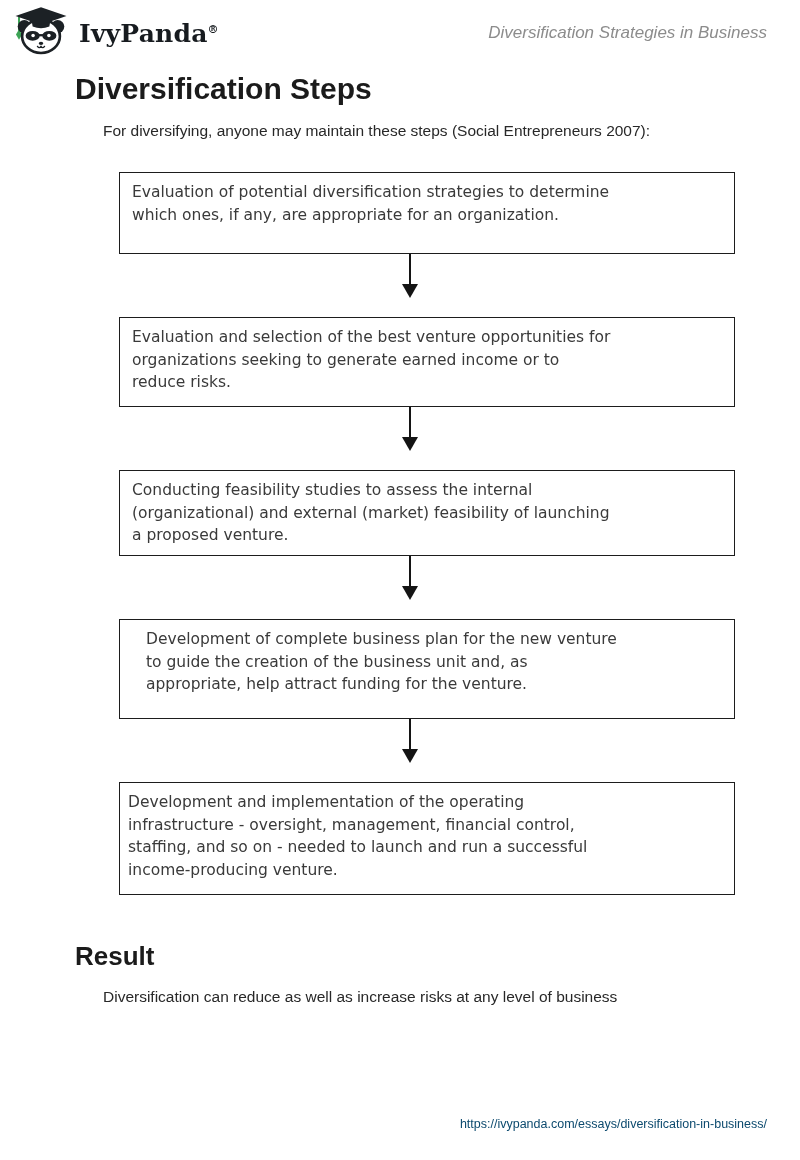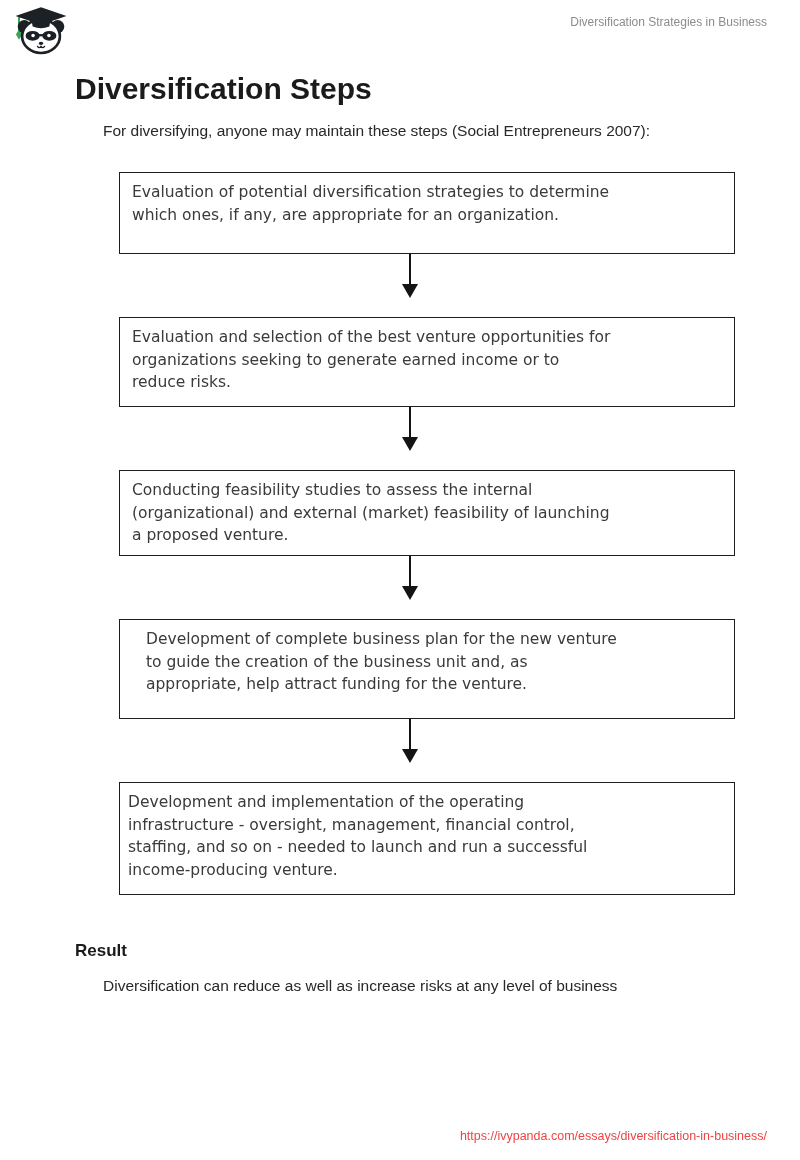--- a/index.html
+++ b/index.html
@@ -7,46 +7,46 @@
     position:relative; width:800px; height:1160px; background:#ffffff;
     font-family:"Liberation Sans", sans-serif; overflow:hidden;
   }
   
   .header { display:flex; justify-content:space-between; align-items:flex-start;
     padding:6px 33px 0 12px; height:56px; box-sizing:border-box; }
   .brand { display:flex; align-items:center; gap:9px; }
   .brand-name { font-family:"DejaVu Serif", serif; font-weight:bold;
     font-size:25px; color:#171b1f; letter-spacing:0.2px; }
   .brand-name sup { font-size:11px; }
-  .doc-title { margin-top:9px; font-size:12px; color:#8c8c8c; }
+  .doc-title { margin-top:17px; font-size:17px; color:#8c8c8c;font-style:italic; }
   
   .content { padding:0 33px 0 75px; }
   h1.h { font-size:30px; font-weight:bold; color:#1b1b1b; margin:16px 0 0; }
-  h2.h { font-size:17px; font-weight:bold; color:#1b1b1b; margin:46px 0 0; }
+  h2.h { font-size:26px; font-weight:bold; color:#1b1b1b; margin:46px 0 0; }
   p.body-text { margin:15px 0 0 28px; font-size:15.5px; color:#282828; line-height:20px; }
   
   .flowchart { margin:31px 0 0 44px; width:601px; }
   .step-box {
     box-sizing:border-box; width:616px; border:1.5px solid #1d1d1d;
     padding:8px 12px; background:#ffffff;
     font-family:"DejaVu Sans", sans-serif; font-size:15.5px; line-height:22.5px;
     color:#3a3a3a; white-space:pre;margin-top:16px;
   }
   .step-box.s1 { min-height:82px; }
   .step-box.s2 { min-height:90px; }
   .step-box.s3 { min-height:86px; }
   .step-box.s4 { min-height:100px;padding-left:26px; }
   .step-box.s5 { min-height:113px;padding-left:8px; }
   .arrow { position:relative; height:47px; }
   .arrow .line { position:absolute; left:290px; top:0; width:2px; height:30px; background:#141414; }
   .arrow .head { position:absolute; left:283px; top:30px; width:0; height:0;
     border-left:8px solid transparent; border-right:8px solid transparent;
     border-top:14px solid #141414; }
   
-  .footer { position:absolute; right:33px; bottom:17px; font-size:12.5px; color:#ef4444;text-align:center; }
+  .footer { position:absolute; right:33px; bottom:29px; font-size:12.5px; color:#0c4a6e;text-align:center; }
 </style>
 </head>
 <body>
 
 <div class="page">
 
   <div class="header">
     <div class="brand">
       <span>
         <svg width="58" height="50" viewBox="0 0 66 56">
@@ -65,20 +65,21 @@
           <circle cx="24" cy="33" r="2" fill="#ffffff"></circle>
           <circle cx="42" cy="33" r="2" fill="#ffffff"></circle>
 
           <ellipse cx="33" cy="42" rx="2.6" ry="1.8" fill="#1c2125"></ellipse>
           <path d="M29 45.5 q2 2.8 4 0 q2 2.8 4 0" stroke="#1c2125" stroke-width="1.6" fill="none" stroke-linecap="round"></path>
 
           <path d="M22 15 L44 15 L42.5 23 Q33 27 23.5 23 Z" fill="#1c2125"></path>
           <polygon points="33,1 62,11 33,21 4,11" fill="#1c2125"></polygon>
         </svg>
       </span>
+      <span class="brand-name"><span>IvyPanda</span><sup>®</sup></span>
     </div>
     <div class="doc-title">Diversification Strategies in Business</div>
   </div>
 
   <div class="content">
     <h1 class="h">Diversification Steps</h1>
     <p class="body-text">For diversifying, anyone may maintain these steps (Social Entrepreneurs 2007):</p>
 
     <div class="flowchart">
       <div class="step-box s1">Evaluation of potential diversification strategies to determine

